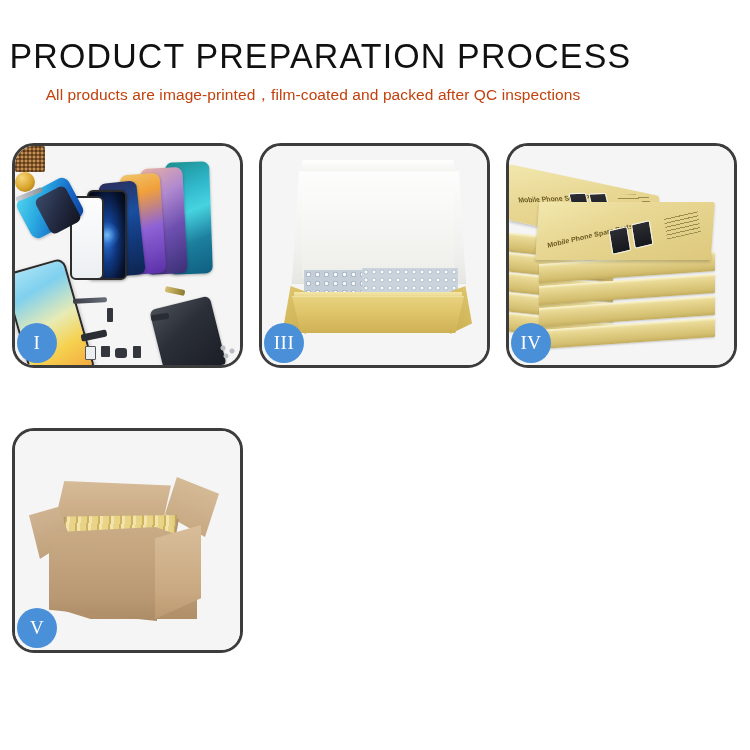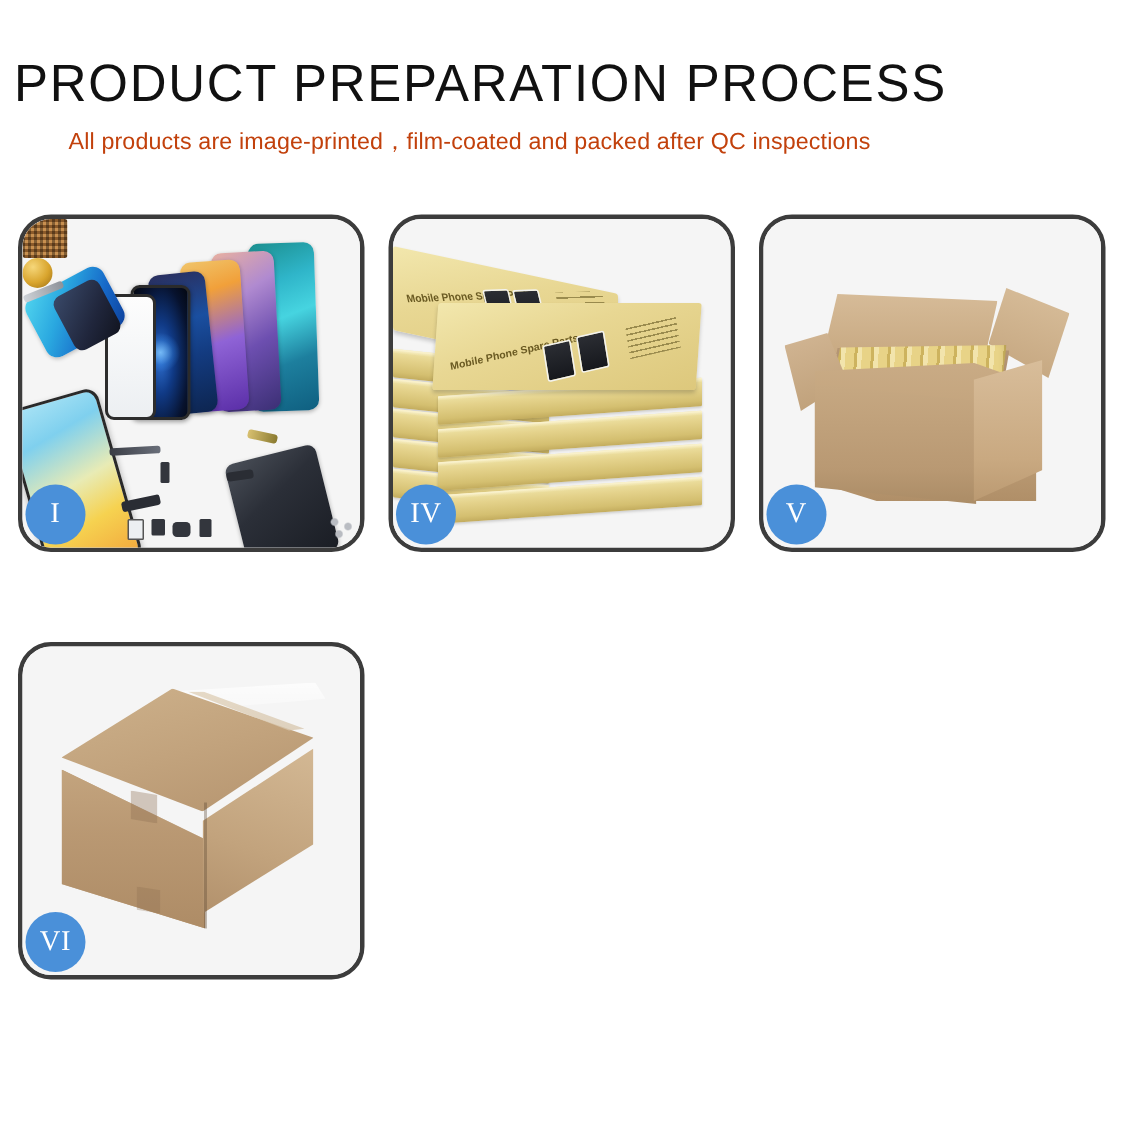--- a/index.html
+++ b/index.html
@@ -289,20 +289,34 @@
           <div class="p1-sm p1-s4"></div>
           <div class="p1-sm p1-s5"></div>
           <div class="p1-screws"></div>
           <div class="p1-tool"></div>
         </div>
       </div>
       <div class="badge">I</div>
     </div>
 
 
+    <div class="panel">
+      <div class="panel-inner">
+        <div class="b3-lidtab"></div>
+        <div class="b3-lidback"></div>
+        <div class="b3-innerwhite"></div>
+        <div class="b3-bubbles"></div>
+        <div class="b3-bubbles2"></div>
+        <div class="b3-leftflap"></div>
+        <div class="b3-rightflap"></div>
+        <div class="b3-rim"></div>
+        <div class="b3-front"></div>
+      </div>
+      <div class="badge">III</div>
+    </div>
 
     <div class="panel">
       <div class="panel-inner">
         <div class="p4">
 
           <div class="slab" style="left:0px;top:92px;width:104px;transform:skewY(6deg);"></div>
           <div class="slab" style="left:0px;top:112px;width:104px;transform:skewY(6deg);"></div>
           <div class="slab" style="left:0px;top:132px;width:104px;transform:skewY(6deg);"></div>
           <div class="slab" style="left:0px;top:152px;width:104px;transform:skewY(6deg);"></div>
           <div class="slab" style="left:0px;top:172px;width:104px;transform:skewY(6deg);"></div>
@@ -337,28 +351,15 @@
         <div class="c5-inner"></div>
         <div class="c5-fill"></div>
         <div class="c5-flapleft"></div>
         <div class="c5-body"></div>
         <div class="c5-front"></div>
         <div class="c5-side"></div>
       </div>
       <div class="badge">V</div>
     </div>
 
-    <div class="panel">
-      <div class="panel-inner">
-        <div class="c6-wrap"></div>
-        <div class="c6-top"></div>
-        <div class="c6-left"></div>
-        <div class="c6-right"></div>
-        <div class="c6-tape"></div>
-        <div class="c6-seamv"></div>
-        <div class="c6-tab1"></div>
-        <div class="c6-tab2"></div>
-      </div>
-      <div class="badge">VI</div>
-    </div>
 
   </div>
 </div>
 
 </body></html>

